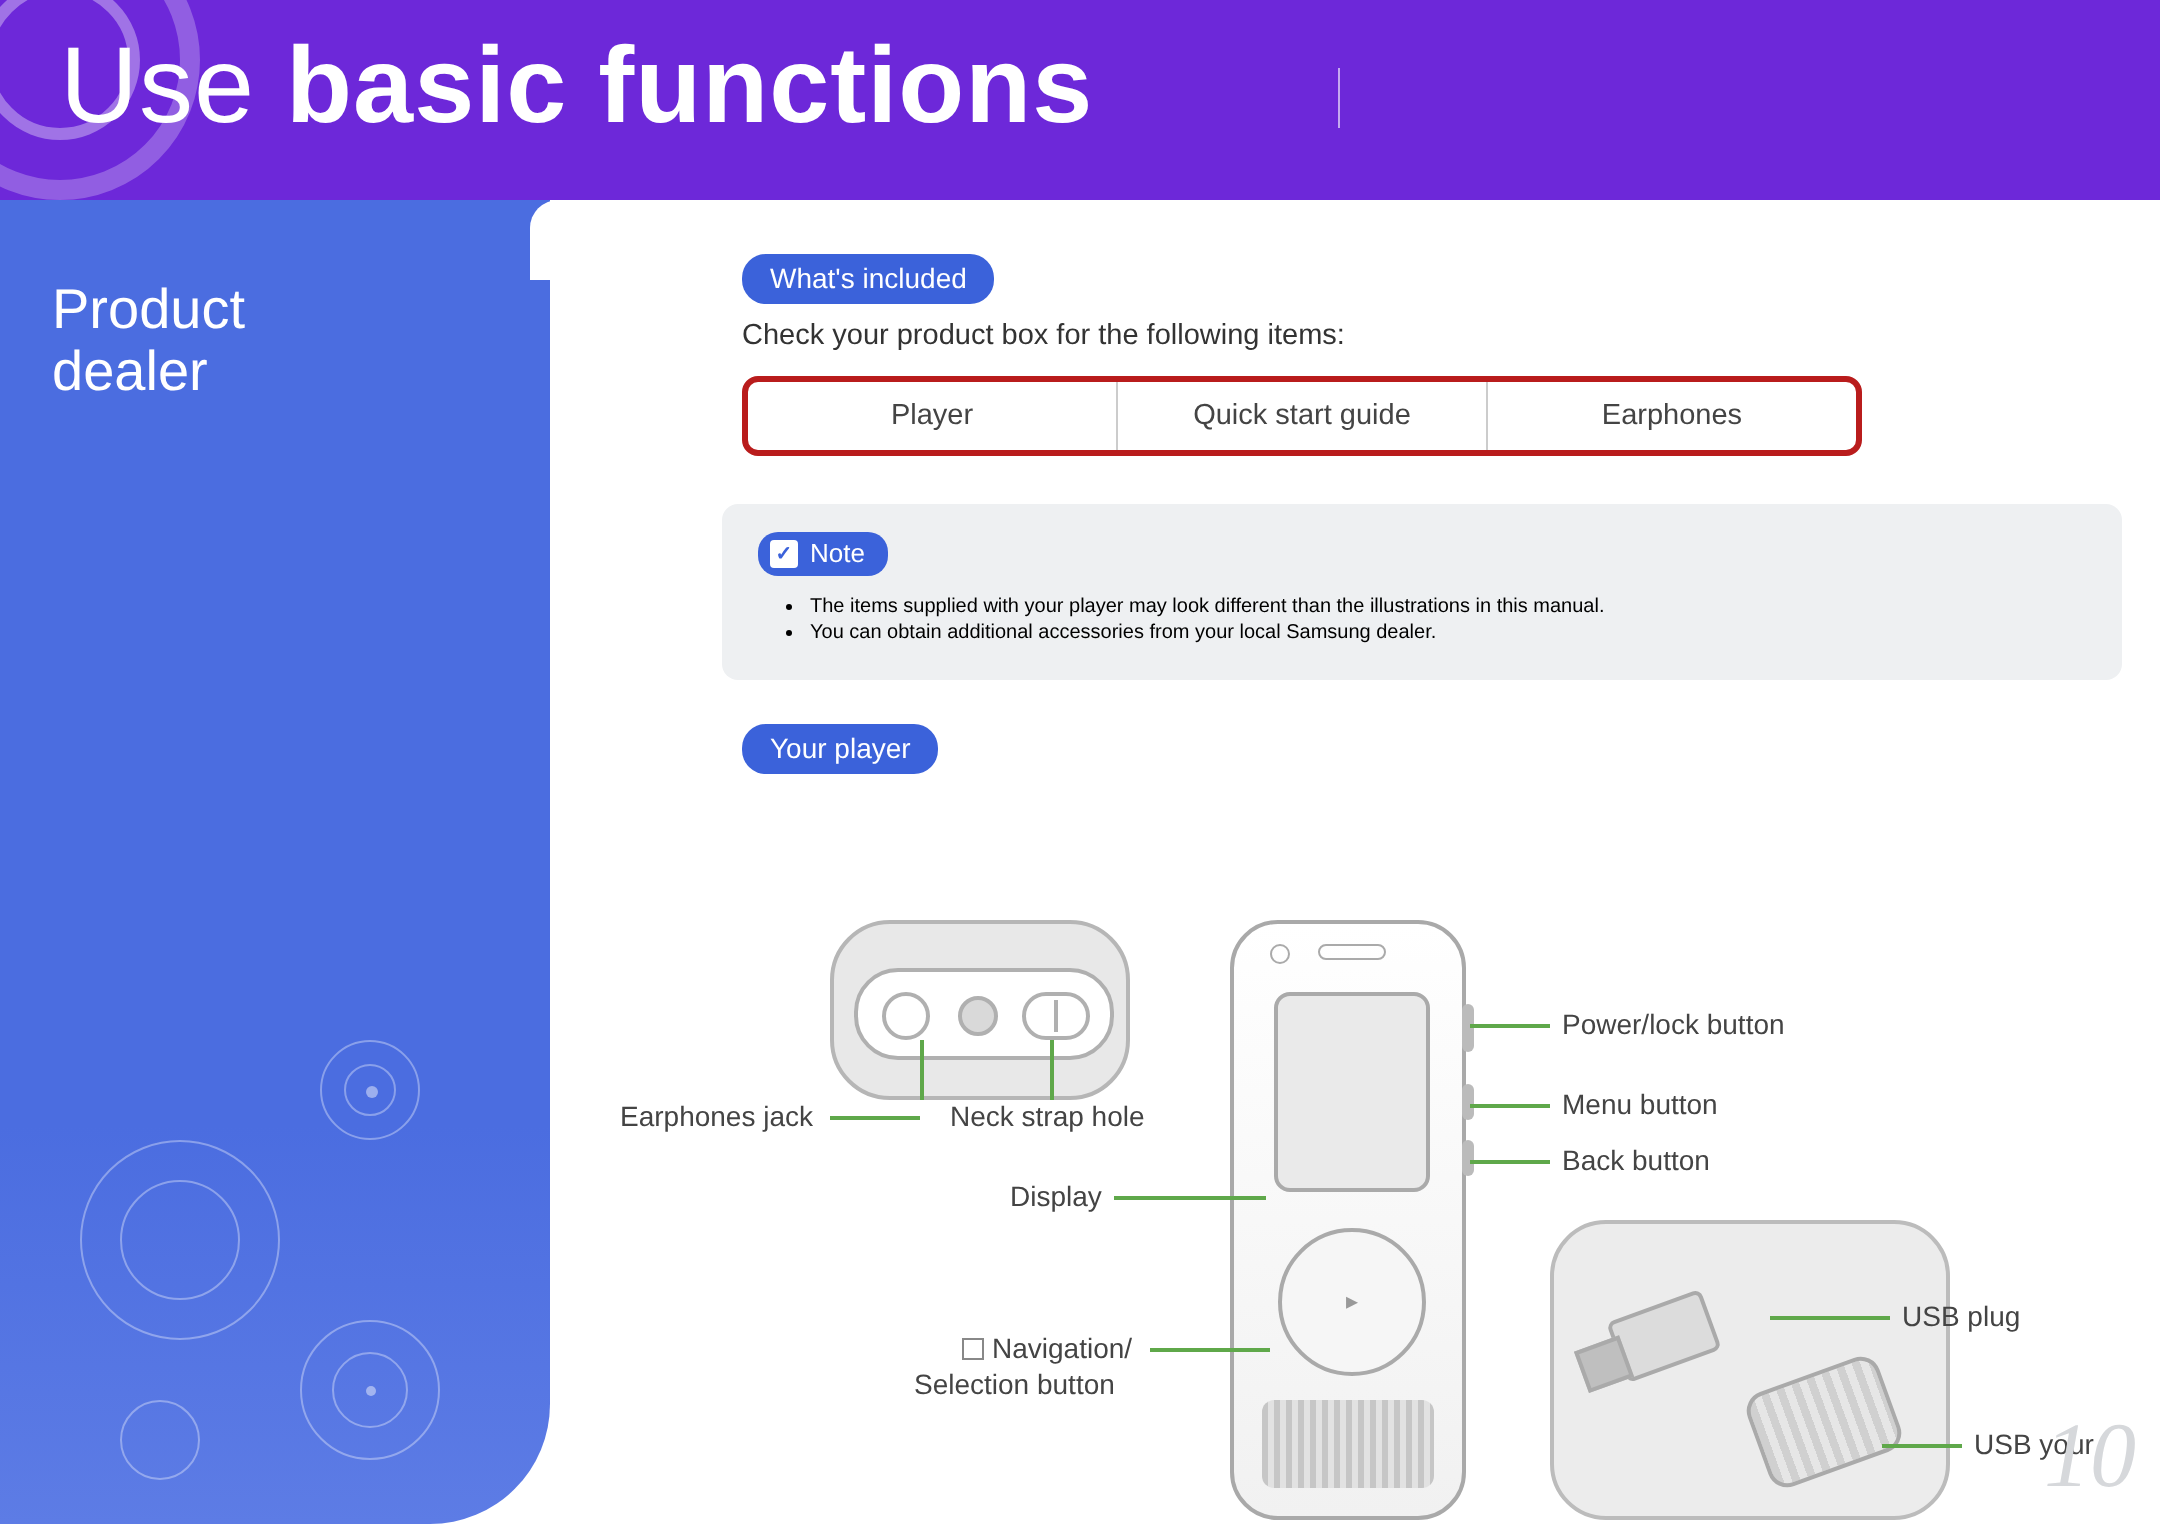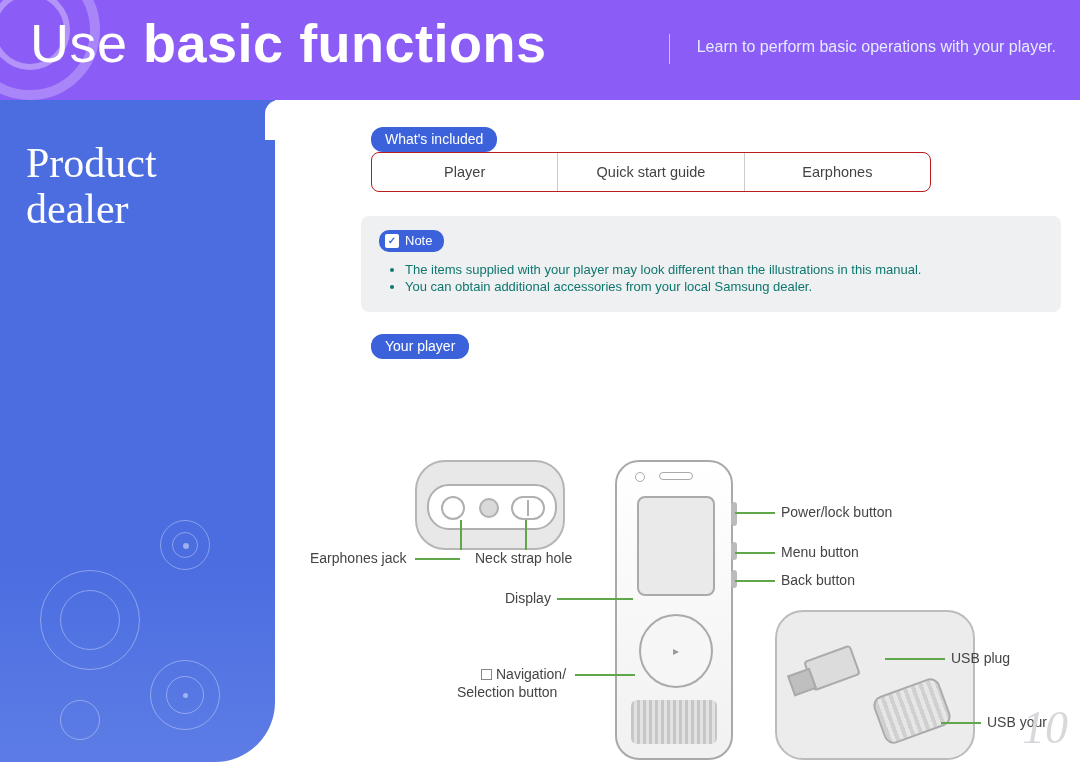--- a/index.html
+++ b/index.html
@@ -2,21 +2,21 @@
 <html><head>
 <meta charset="utf-8">
 <style>
   * { box-sizing: border-box; margin: 0; padding: 0; }
   html, body { width: 1080px; height: 762px; overflow: hidden; font-family: Arial, Helvetica, sans-serif; }
   body { position: relative; background: #fff; }
 
   
   .topbar {
     position: absolute; left: 0; top: 0; width: 1080px; height: 100px;
-    background: #8b5cf6;
+    background: #6d28d9;
   }
   .ring-top {
     position: absolute; left: -40px; top: -40px; width: 140px; height: 140px;
     border: 10px solid rgba(255,255,255,0.25); border-radius: 50%;
   }
   .ring-top-inner {
     position: absolute; left: -10px; top: -10px; width: 80px; height: 80px;
     border: 6px solid rgba(255,255,255,0.35); border-radius: 50%;
   }
   .title {
@@ -32,22 +32,22 @@
   }
 
   
   .sidebar {
     position: absolute; left: 0; top: 100px; width: 275px; height: 662px;
     background: linear-gradient(180deg, #4b6de0 0%, #4b6de0 70%, #5d7ce5 100%);
     border-bottom-right-radius: 60px;
   }
   .section-title {
     position: absolute; left: 26px; top: 40px;
-    color: #fff; font-family: Liberation Serif, serif;
-    font-size: 42px; font-weight: 400; line-height: 1.1;
+    color: #fff; font-family: Liberation Sans, sans-serif;
+    font-size: 28px; font-weight: 400; line-height: 1.1;
   }
   
   .circ { position: absolute; border-radius: 50%; border: 1.5px solid rgba(255,255,255,0.35); }
   .dot { position: absolute; border-radius: 50%; background: rgba(255,255,255,0.45); }
 
   
   .content {
     position: absolute; left: 275px; top: 100px; width: 805px; height: 662px;
     background: #fff;
   }
@@ -59,42 +59,42 @@
   }
 
   .pill {
     display: inline-block; background: #3b62da; color: #fff; font-size: 14px;
     padding: 4px 14px 5px; border-radius: 12px; margin-left: 110px;
   }
   .body-text {
     margin: 8px 0 12px 110px; font-size: 14.5px; color: #333;
   }
   .items-row {
-    margin-left: 110px; width: 560px; height: 40px; border: 1px solid #b91c1c; border-radius: 8px;
+    margin-left: 110px; width: 560px; height: 40px; border: 3px solid #b91c1c; border-radius: 8px;
     display: flex; align-items: stretch;
   }
   .items-row div {
     flex: 1; display: flex; align-items: center; justify-content: center;
     font-size: 14.5px; color: #444; border-right: 1px solid #ccc;
   }
   .items-row div:last-child { border-right: none; }
 
   .note-box {
     margin: 24px 0 0 100px; width: 700px; background: #eef0f2; border-radius: 8px;
     padding: 14px 18px 16px;
   }
   .note-pill {
     display: inline-flex; align-items: center; gap: 6px; background: #3b62da; color: #fff;
     font-size: 13px; padding: 3px 12px 4px 6px; border-radius: 10px; margin-bottom: 8px;
   }
   .note-icon {
     width: 14px; height: 14px; background: #fff; color: #3b62da; display: inline-flex;
     align-items: center; justify-content: center; font-size: 10px; border-radius: 2px; font-weight: bold;
   }
-  .note-list { margin-left: 26px; font-size: 13px; color: #0f766e; }
+  .note-list { margin-left: 26px; font-size: 10px; color: #000000; }
   .note-list li { margin: 2px 0; }
 
   .pill2 { margin-top: 22px; }
 
   
   .diagram {
     position: absolute; left: 275px; top: 460px; width: 805px; height: 302px;
   }
   .top-cap {
     position: absolute; left: 140px; top: 0px; width: 150px; height: 90px;
@@ -147,21 +147,20 @@
 </head>
 <body>
 
 <div class="topbar">
   <div class="ring-top"></div>
   <div class="ring-top-inner"></div>
   <div class="title">
     <span>Use </span><b>basic functions</b>
   </div>
   <div class="vdiv"></div>
-  <div class="subtitle">Learn to perform basic operations with your player.</div>
 </div>
 
 <div class="sidebar">
   <div class="section-title">
     <span>Product</span><br>
     <span>dealer</span>
   </div>
   <div class="circ" style="left:160px;top:420px;width:50px;height:50px"></div>
   <div class="circ" style="left:172px;top:432px;width:26px;height:26px"></div>
   <div class="dot" style="left:183px;top:443px;width:6px;height:6px"></div>
@@ -172,20 +171,21 @@
   <div class="dot" style="left:183px;top:593px;width:5px;height:5px"></div>
   <div class="circ" style="left:60px;top:600px;width:40px;height:40px"></div>
 </div>
 <div class="content-mask"></div>
 
 <div class="content">
   <div class="content-inner">
 
     <div style="height:24px"></div>
     <span class="pill">What's included</span>
+    <div class="body-text">Check your product box for the following items:</div>
 
     <div class="items-row">
       <div>Player</div>
       <div>Quick start guide</div>
       <div>Earphones</div>
     </div>
 
     <div class="note-box">
       <span class="note-pill">
         <span class="note-icon">✓</span>

